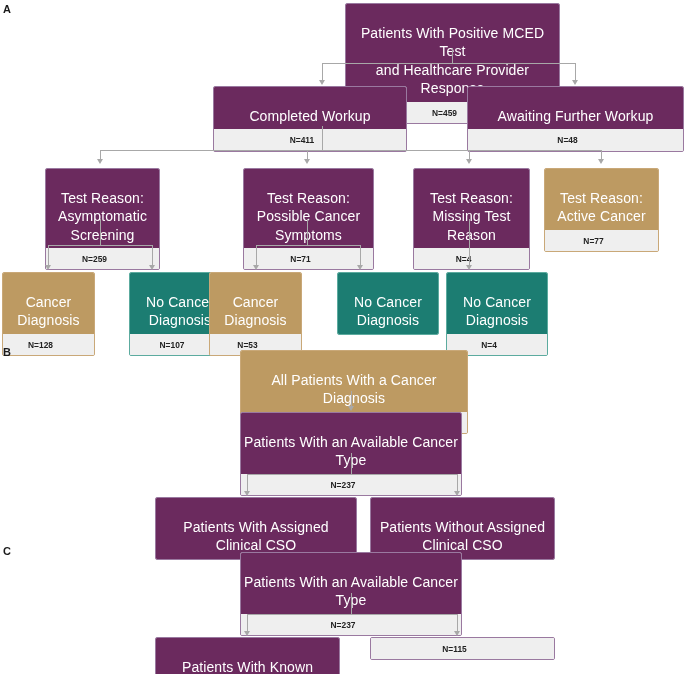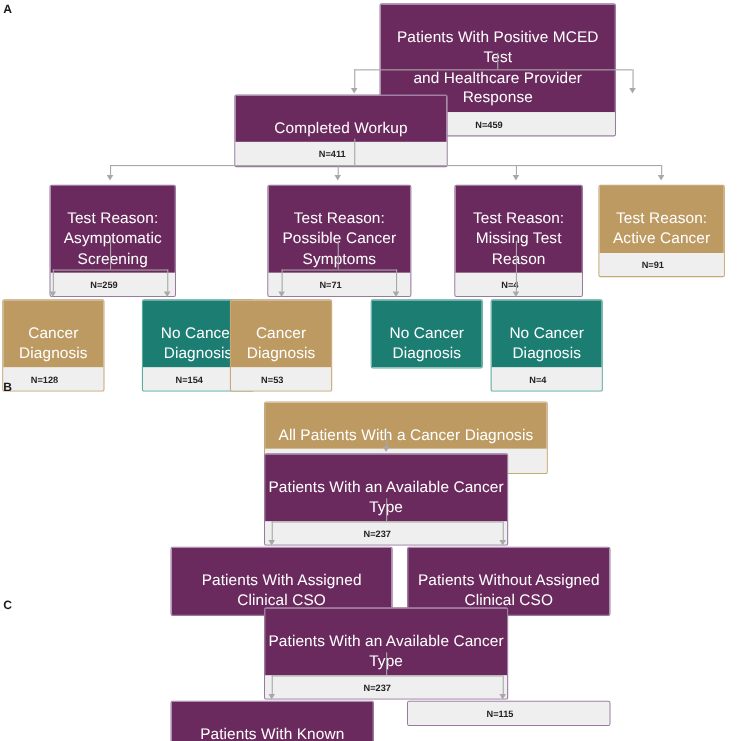--- a/index.html
+++ b/index.html
@@ -108,20 +108,24 @@
   <div class="ln h" style="left:322px; top:63px; width:253px;"></div>
   <div class="ln v" style="left:322px; top:63px; height:17px;"></div>
   <div class="ln v" style="left:575px; top:63px; height:17px;"></div>
   <div class="arrow" style="left:318.5px; top:80px;"></div>
   <div class="arrow" style="left:571.5px; top:80px;"></div>
 
   <div class="node v-purple" style="left:213px; top:86px; width:194px;">
     <div class="head">Completed Workup</div>
     <div class="body">N=411</div>
   </div>
+  <div class="node v-purple" style="left:467px; top:86px; width:217px;">
+    <div class="head">Awaiting Further Workup</div>
+    <div class="body">N=48</div>
+  </div>
 
   <div class="ln v" style="left:322px; top:126px; height:24px;"></div>
   <div class="ln h" style="left:100px; top:150px; width:501px;"></div>
   <div class="ln v" style="left:100px; top:150px; height:9px;"></div>
   <div class="ln v" style="left:307px; top:150px; height:9px;"></div>
   <div class="ln v" style="left:469px; top:150px; height:9px;"></div>
   <div class="ln v" style="left:601px; top:150px; height:9px;"></div>
   <div class="arrow" style="left:96.5px; top:159px;"></div>
   <div class="arrow" style="left:303.5px; top:159px;"></div>
   <div class="arrow" style="left:465.5px; top:159px;"></div>
@@ -138,21 +142,21 @@
     <div class="body">N=71</div>
   </div>
   <div class="node v-purple" style="left:413px; top:168px; width:117px;">
     <div class="head">Test Reason:
 Missing Test Reason</div>
     <div class="body">N=4</div>
   </div>
   <div class="node v-tan" style="left:544px; top:168px; width:115px;">
     <div class="head">Test Reason:
 Active Cancer</div>
-    <div class="body">N=91</div>
+    <div class="body">N=77</div>
   </div>
 
   <div class="ln v" style="left:100px; top:219px; height:26px;"></div>
   <div class="ln h" style="left:48px; top:245px; width:105px;"></div>
   <div class="ln v" style="left:48px; top:245px; height:20px;"></div>
   <div class="ln v" style="left:152px; top:245px; height:20px;"></div>
   <div class="arrow" style="left:44.5px; top:265px;"></div>
   <div class="arrow" style="left:148.5px; top:265px;"></div>
 
   <div class="ln v" style="left:307px; top:219px; height:26px;"></div>
@@ -164,37 +168,37 @@
 
   <div class="ln v" style="left:469px; top:219px; height:46px;"></div>
   <div class="arrow" style="left:465.5px; top:265px;"></div>
 
   <div class="node v-tan" style="left:2px; top:272px; width:93px;">
     <div class="head">Cancer Diagnosis</div>
     <div class="body">N=128</div>
   </div>
   <div class="node v-teal" style="left:101px; top:272px; width:102px;">
     <div class="head">No Cancer Diagnosis</div>
-    <div class="body">N=154</div>
+    <div class="body">N=107</div>
   </div>
   <div class="node v-tan" style="left:209px; top:272px; width:93px;">
     <div class="head">Cancer Diagnosis</div>
     <div class="body">N=53</div>
   </div>
   <div class="node v-teal" style="left:309px; top:272px; width:102px;">
     <div class="head">No Cancer Diagnosis</div>
   </div>
   <div class="node v-teal" style="left:418px; top:272px; width:102px;">
     <div class="head">No Cancer Diagnosis</div>
     <div class="body">N=4</div>
   </div>
 
   <div class="panel-label" style="left:3px; top:347px;">B</div>
 
-  <div class="node v-tan" style="left:240px; top:350px; width:258px;margin-top:15px;">
+  <div class="node v-tan" style="left:240px; top:350px; width:228px;">
     <div class="head">All Patients With a Cancer Diagnosis</div>
     <div class="body">N=133</div>
   </div>
 
   <div class="ln v" style="left:351px; top:391px; height:15px;"></div>
   <div class="arrow" style="left:347.5px; top:406px;"></div>
 
   <div class="node v-purple" style="left:240px; top:412px; width:222px;">
     <div class="head">Patients With an Available Cancer Type</div>
     <div class="body">N=237</div>

